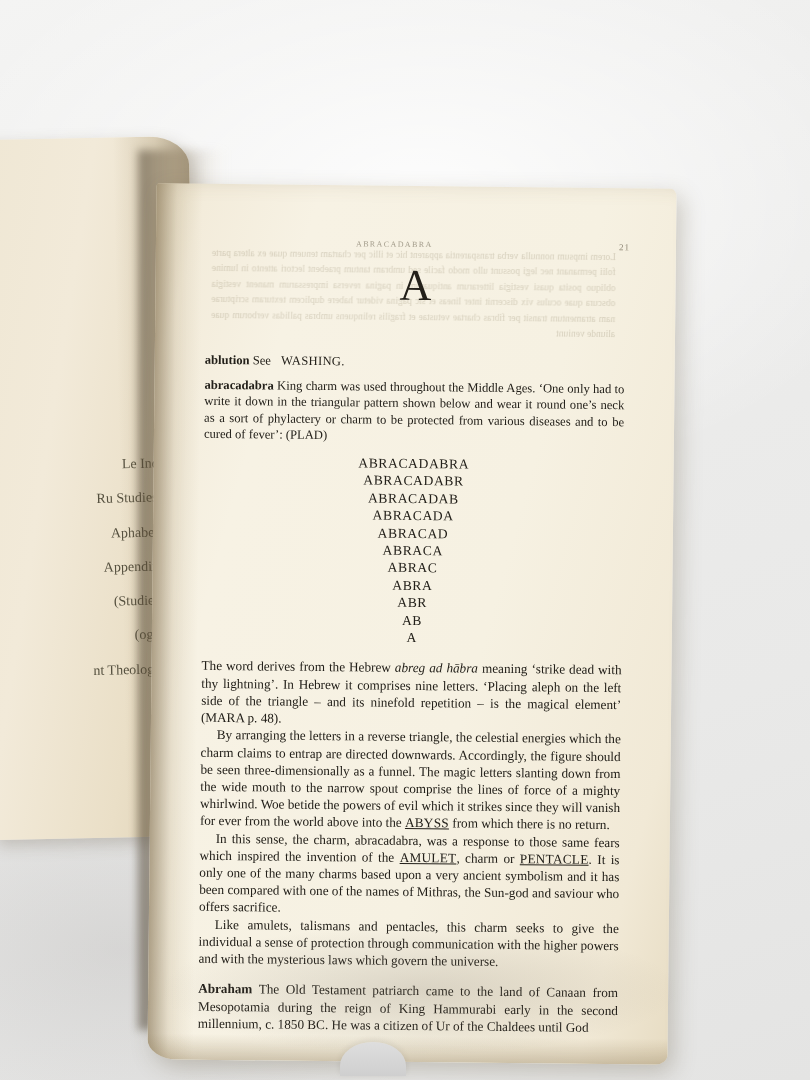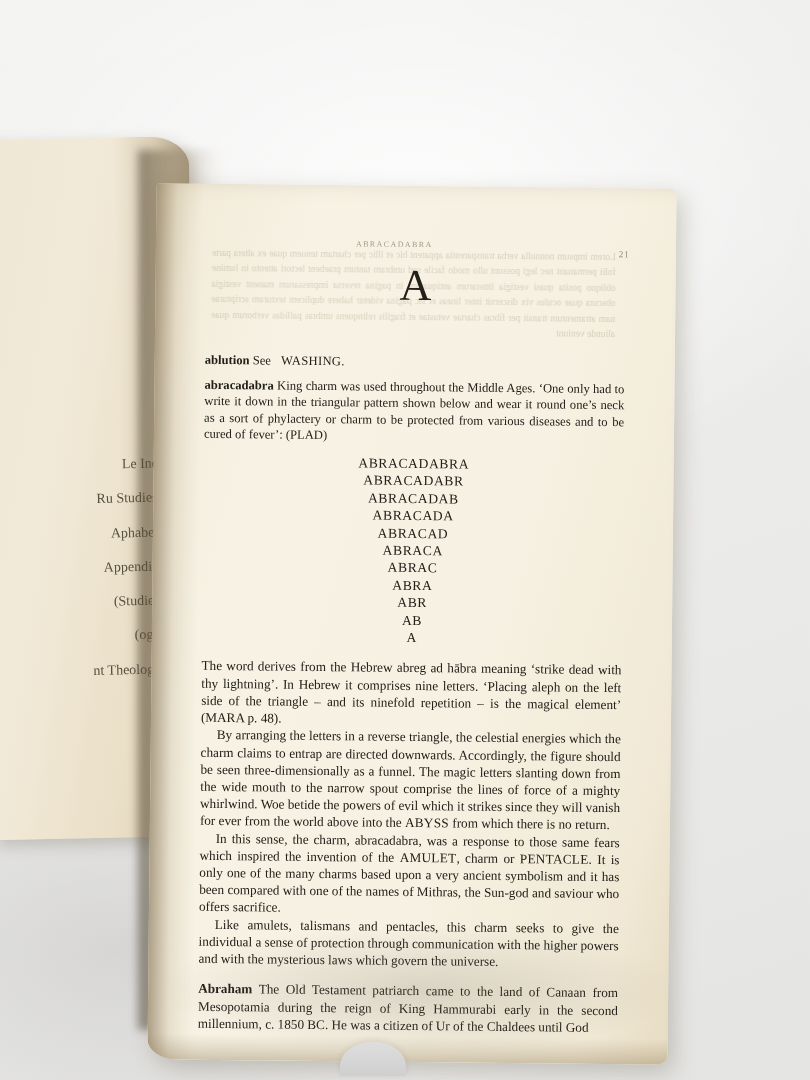--- a/index.html
+++ b/index.html
@@ -148,21 +148,21 @@
   .content {
     position: absolute;
     left: 50px;
     top: 54px;
     width: 420px;
     color: #23201a;
   }
   .folio {
     position: absolute;
     right: -4px;
-    top: 7px;
+    top: 0;
     font-size: 9px;
     color: #6b6350;
     letter-spacing: 1px;
     opacity: 0.75;
     margin-left: 13px;
   }
   .running-head {
     position: absolute;
     left: 150px;
     top: 0;
@@ -203,22 +203,22 @@
   }
   .triangle div { white-space: pre; }
   .para {
     font-size: 13.2px;
     line-height: 17.2px;
     text-align: justify;
     text-indent: 16px;
     margin: 0;
   }
   .para.first { text-indent: 0; }
-  .para .sc { font-variant: small-caps; letter-spacing: 0.3px; }
-  .para .italic { }
+  .para .sc { font-variant: small-caps; letter-spacing: 0.3px; text-decoration: underline; }
+  .para .italic { font-style: italic; }
   .entry-block {
     margin-top: 13px;
   }
   .entry-block .headword {
     font-weight: bold;
   }
   .entry-block p {
     font-size: 13.2px;
     line-height: 17.4px;
     text-align: justify;

